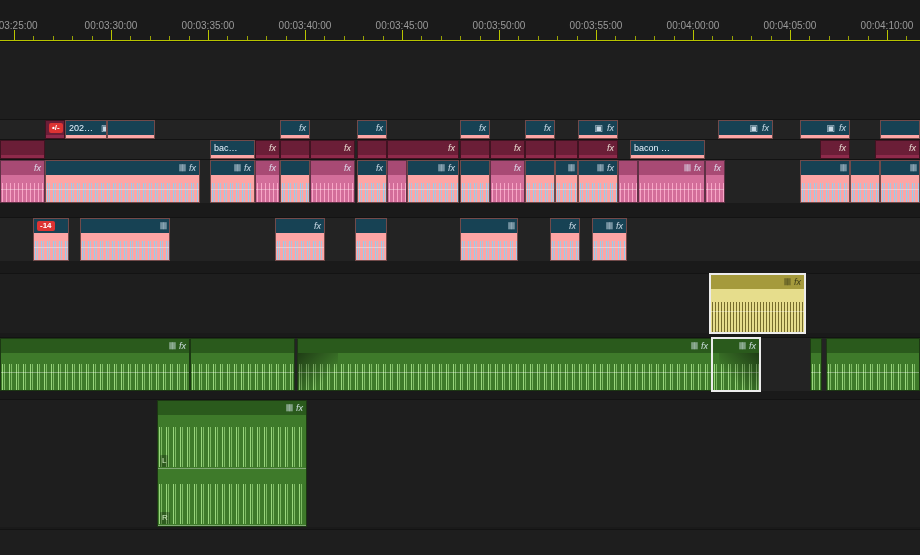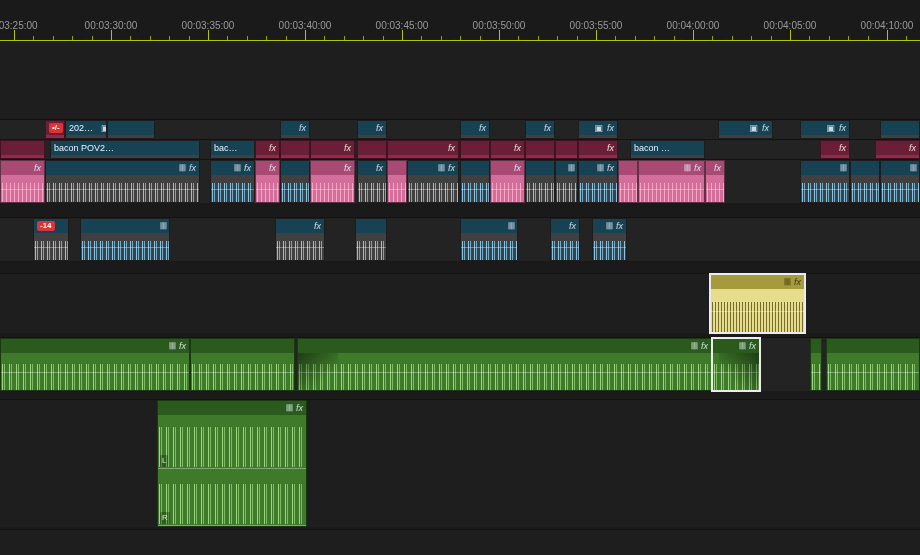--- a/index.html
+++ b/index.html
@@ -88,21 +88,21 @@
     text-overflow: ellipsis;
     display: flex;
     align-items: center;
     gap: 4px;
   }
   .clip .body {
     position: absolute;
     left: 0; right: 0; top: 14px; bottom: 0;
   }
   
-  .c-teal   { background: #404040; }
+  .c-teal   { background: #fca5a5; }
   .c-teal .head { background: #174254; }
   .c-red    { background: #8f2a4b; }
   .c-red .head  { background: #6b1e37; color:#ffe; }
   .c-pink   { background: #d36e9a; }
   .c-pink .head { background: #a84a74; }
   .c-yellow { background: #e6dd8c; }
   .c-yellow .head { background: #a59a3c; color:#2b2b10;}
   .c-green  { background: #3e7a2a; }
   .c-green .head { background: #2a5a1c; }
   .selected {
@@ -321,26 +321,20 @@
         <div class="clip c-teal" style="left: 880px; width: 40px;">
           <div class="head"></div>
           <div class="body"></div>
         </div>
       </div>
       <div class="track" style="top: 98px; height: 20px;">
         <div class="clip c-red" style="left: 0px; width: 45px;">
           <div class="head"></div>
           <div class="body"></div>
         </div>
-        <div class="clip c-teal" style="left: 50px; width: 150px;">
-          <div class="head">
-            <span>bacon POV2…</span>
-          </div>
-          <div class="body"></div>
-        </div>
         <div class="clip c-teal" style="left: 210px; width: 45px;">
           <div class="head">
             <span>bac…</span>
           </div>
           <div class="body"></div>
         </div>
         <div class="clip c-red" style="left: 255px; width: 25px;">
           <div class="head">
             <span style="flex: 1 1 0%;"></span>
             <span class="fx-icon"></span>

